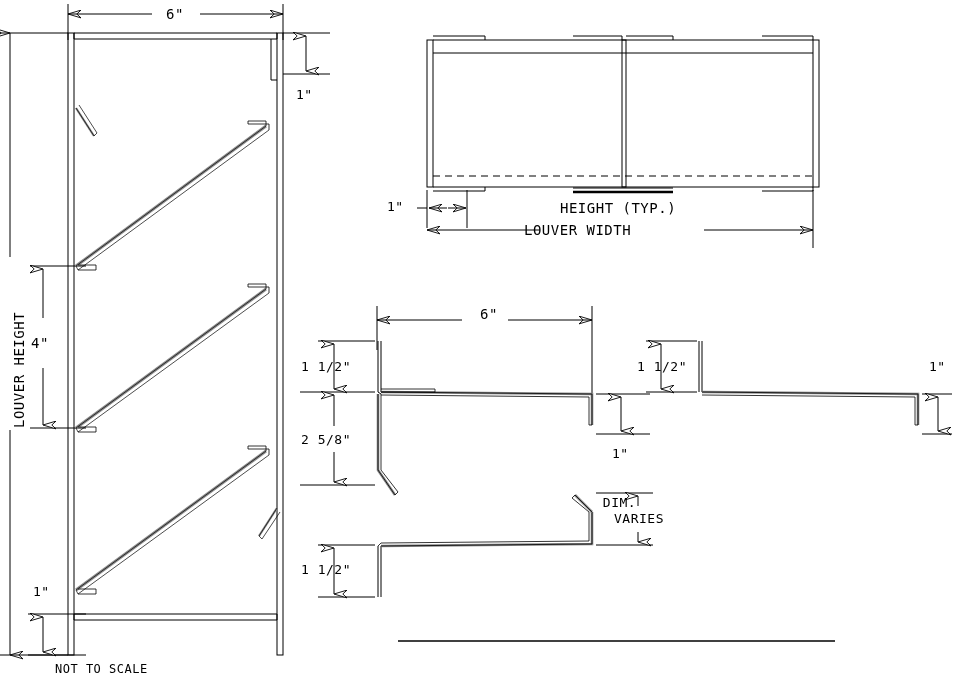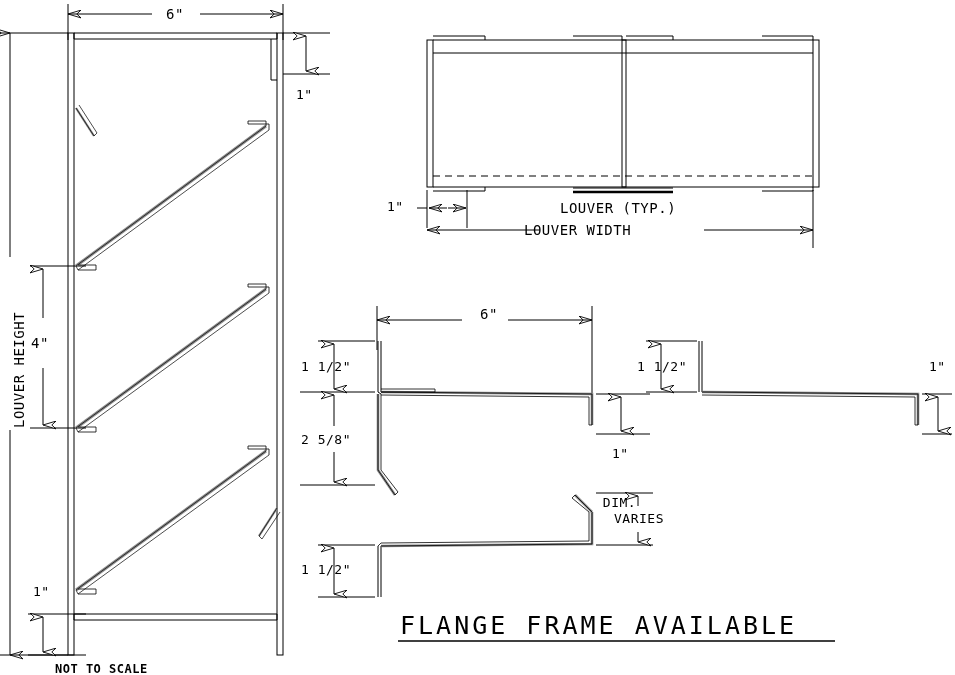--- a/index.html
+++ b/index.html
@@ -280,40 +280,39 @@
   <div class="lbl lbl-lg" style="left:166px; top:7px;">6"</div>
 
   <div class="lbl lbl-md" style="left:296px; top:88px;">1"</div>
 
   <div class="lbl lbl-lg vert" style="left:12px; top:428px;">LOUVER HEIGHT</div>
 
   <div class="lbl lbl-lg" style="left:31px; top:336px;">4"</div>
 
   <div class="lbl lbl-md" style="left:33px; top:585px;">1"</div>
 
-  <div class="lbl lbl-sm" style="left:55px; top:663px;font-weight:bold;">NOT TO SCALE</div>
+  <div class="lbl lbl-sm" style="left:55px; top:663px;">NOT TO SCALE</div>
 
   <div class="lbl lbl-md" style="left:387px; top:200px;">1"</div>
 
-  <div class="lbl lbl-lg" style="left:560px; top:201px;">LOUVER (TYP.)</div>
+  <div class="lbl lbl-lg" style="left:560px; top:201px;">HEIGHT (TYP.)</div>
 
   <div class="lbl lbl-lg" style="left:524px; top:223px;">LOUVER WIDTH</div>
 
   <div class="lbl lbl-lg" style="left:480px; top:307px;">6"</div>
 
   <div class="lbl lbl-md" style="left:301px; top:360px;">1 1/2"</div>
 
   <div class="lbl lbl-md" style="left:301px; top:433px;">2 5/8"</div>
 
   <div class="lbl lbl-md" style="left:612px; top:447px;">1"</div>
 
   <div class="lbl lbl-md" style="left:637px; top:360px;">1 1/2"</div>
 
   <div class="lbl lbl-md" style="left:929px; top:360px;">1"</div>
 
   <div class="lbl lbl-md tctr" style="left:592px; top:496px; width:55px;">DIM.</div>
   <div class="lbl lbl-md tctr" style="left:608px; top:512px; width:62px;">VARIES</div>
 
   <div class="lbl lbl-md" style="left:301px; top:563px;">1 1/2"</div>
 
-  <div class="lbl lbl-title" style="left:400px; top:613px;">FLANGE FRAME AVAILABLE</div>
 
 </div>
 
 </body></html>

